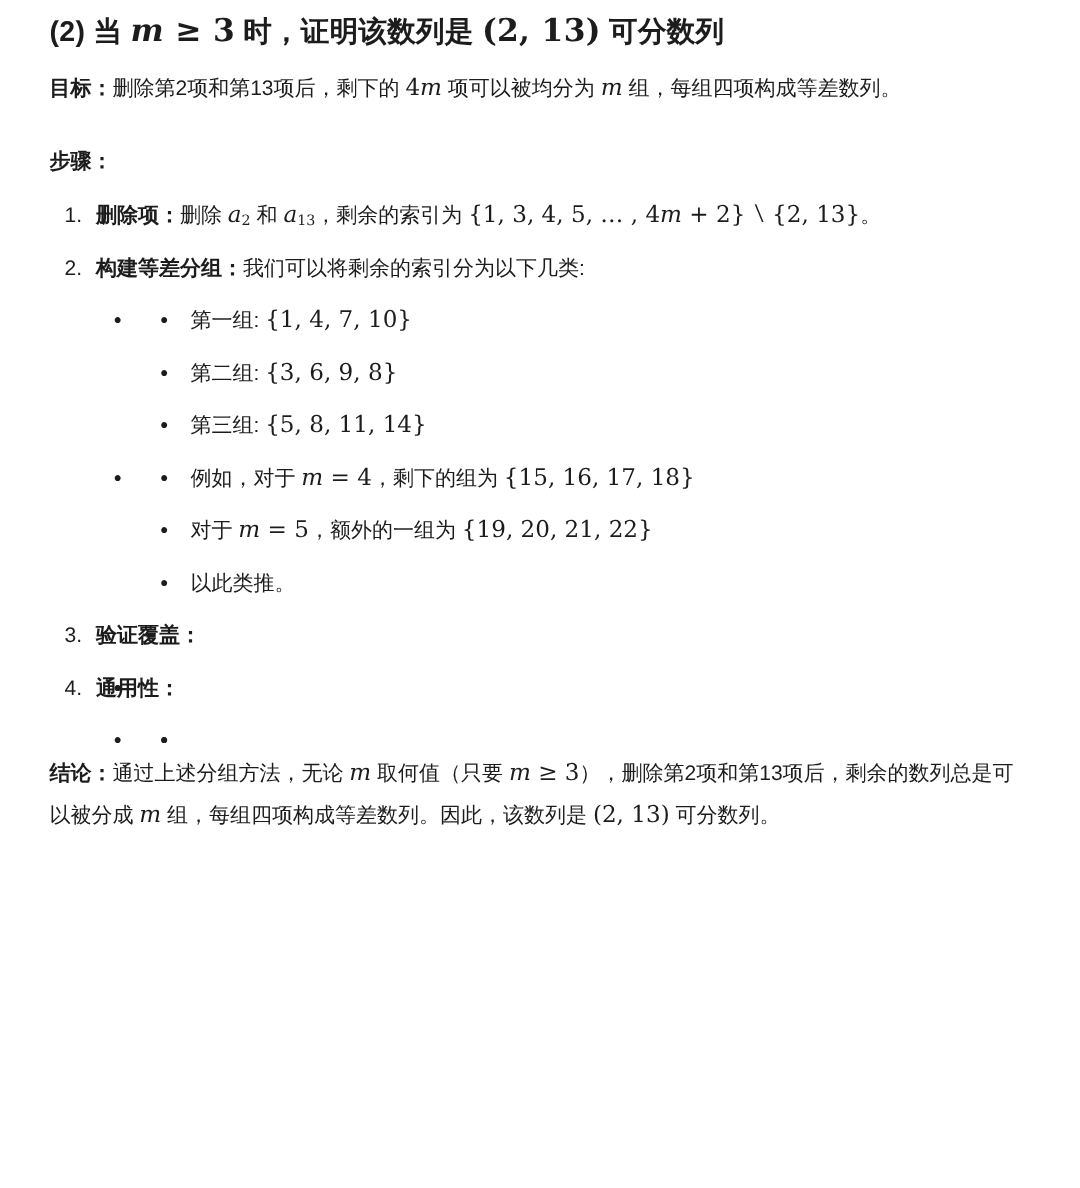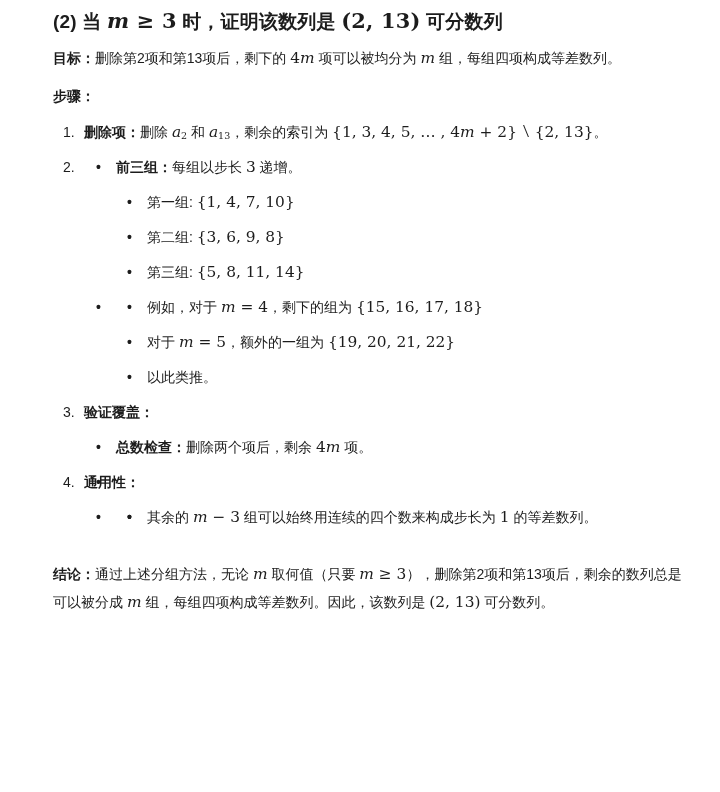--- a/index.html
+++ b/index.html
@@ -2,32 +2,32 @@
 <html lang="zh"><head>
 <meta charset="utf-8">
 <style>
   html,body{margin:0;padding:0;}
   body{
     width:720px;height:792px;overflow:hidden;
     background:#ffffff;color:#1c1c1c;
     font-family:"Liberation Sans","DejaVu Sans",sans-serif;
     -webkit-font-smoothing:antialiased;
   }
-  .page{padding:10px 30px 0 53px;}
+  .page{padding:10px 30px 0 33px;}
   .title{
     font-size:19px;line-height:24px;font-weight:700;
     margin:0;letter-spacing:0.2px;
   }
   .line{
     position:relative;
     font-size:14px;line-height:22px;
     margin-top:13px;
   }
   .goal{margin-top:13px;}
-  .steps-head{margin-top:16px;}
+  .steps-head{margin-top:27px;}
   .lvl0{padding-left:31px;}
   .lvl0 > .marker{position:absolute;left:10px;top:0;}
   .lvl1{padding-left:63px;}
   .lvl1 > .marker{position:absolute;left:43px;top:0;font-weight:700;}
   .lvl2{padding-left:94px;}
   .lvl2 > .marker{position:absolute;left:74px;top:0;font-weight:700;}
   .conclusion{margin-top:32px;line-height:28px;padding-right:2px;}
   
   .b{font-weight:700;}
   .m{font-family:"DejaVu Serif","Liberation Serif",serif;font-size:1.1em;line-height:1;}
@@ -51,25 +51,25 @@
     <span><span class="b">步骤：</span></span>
   </p>
 
   <div class="line lvl0">
     <span class="marker">1.</span>
     <span><span class="b">删除项：</span><span>删除 </span><span class="m i">a</span><span class="m sub">2</span><span> 和 </span><span class="m i">a</span><span class="m sub">13</span><span>，剩余的索引为 </span><span class="m">{1, 3, 4, 5, … , 4</span><span class="m i">m</span><span class="m"> + 2} ∖ {2, 13}</span><span>。</span></span>
   </div>
 
   <div class="line lvl0">
     <span class="marker">2.</span>
+    <span><span class="b">构建等差分组：</span><span>我们可以将剩余的索引分为以下几类:</span></span>
   </div>
 
   <div class="line lvl1">
     <span class="marker">•</span>
-    <span><span class="b">前三组：</span><span>每组以步长 </span><span class="m">3</span><span> 递增。</span></span>
   </div>
 
   <div class="line lvl2">
     <span class="marker">•</span>
     <span><span>第一组: </span><span class="m">{1, 4, 7, 10}</span></span>
   </div>
 
   <div class="line lvl2">
     <span class="marker">•</span>
     <span><span>第二组: </span><span class="m">{3, 6, 9, 8}</span></span>
@@ -99,21 +99,20 @@
     <span><span>以此类推。</span></span>
   </div>
 
   <div class="line lvl0">
     <span class="marker">3.</span>
     <span><span class="b">验证覆盖：</span></span>
   </div>
 
   <div class="line lvl1">
     <span class="marker">•</span>
-    <span><span class="b">总数检查：</span><span>删除两个项后，剩余 </span><span class="m">4</span><span class="m i">m</span><span> 项。</span></span>
   </div>
 
   <div class="line lvl1">
     <span class="marker">•</span>
   </div>
 
   <div class="line lvl0">
     <span class="marker">4.</span>
     <span><span class="b">通用性：</span></span>
   </div>
@@ -121,20 +120,19 @@
   <div class="line lvl1">
     <span class="marker">•</span>
   </div>
 
   <div class="line lvl2">
     <span class="marker">•</span>
   </div>
 
   <div class="line lvl2">
     <span class="marker">•</span>
-    <span><span>其余的 </span><span class="m i">m</span><span class="m"> − 3</span><span> 组可以始终用连续的四个数来构成步长为 </span><span class="m">1</span><span> 的等差数列。</span></span>
   </div>
 
   <p class="line conclusion">
     <span><span class="b">结论：</span><span>通过上述分组方法，无论 </span><span class="m i">m</span><span> 取何值（只要 </span><span class="m i">m</span><span class="m"> ≥ 3</span><span>），删除第2项和第13项后，剩余的数列总是可以被分成 </span><span class="m i">m</span><span> 组，每组四项构成等差数列。因此，该数列是 </span><span class="m">(2, 13)</span><span> 可分数列。</span></span>
   </p>
 
 </div>
 
 </body></html>

